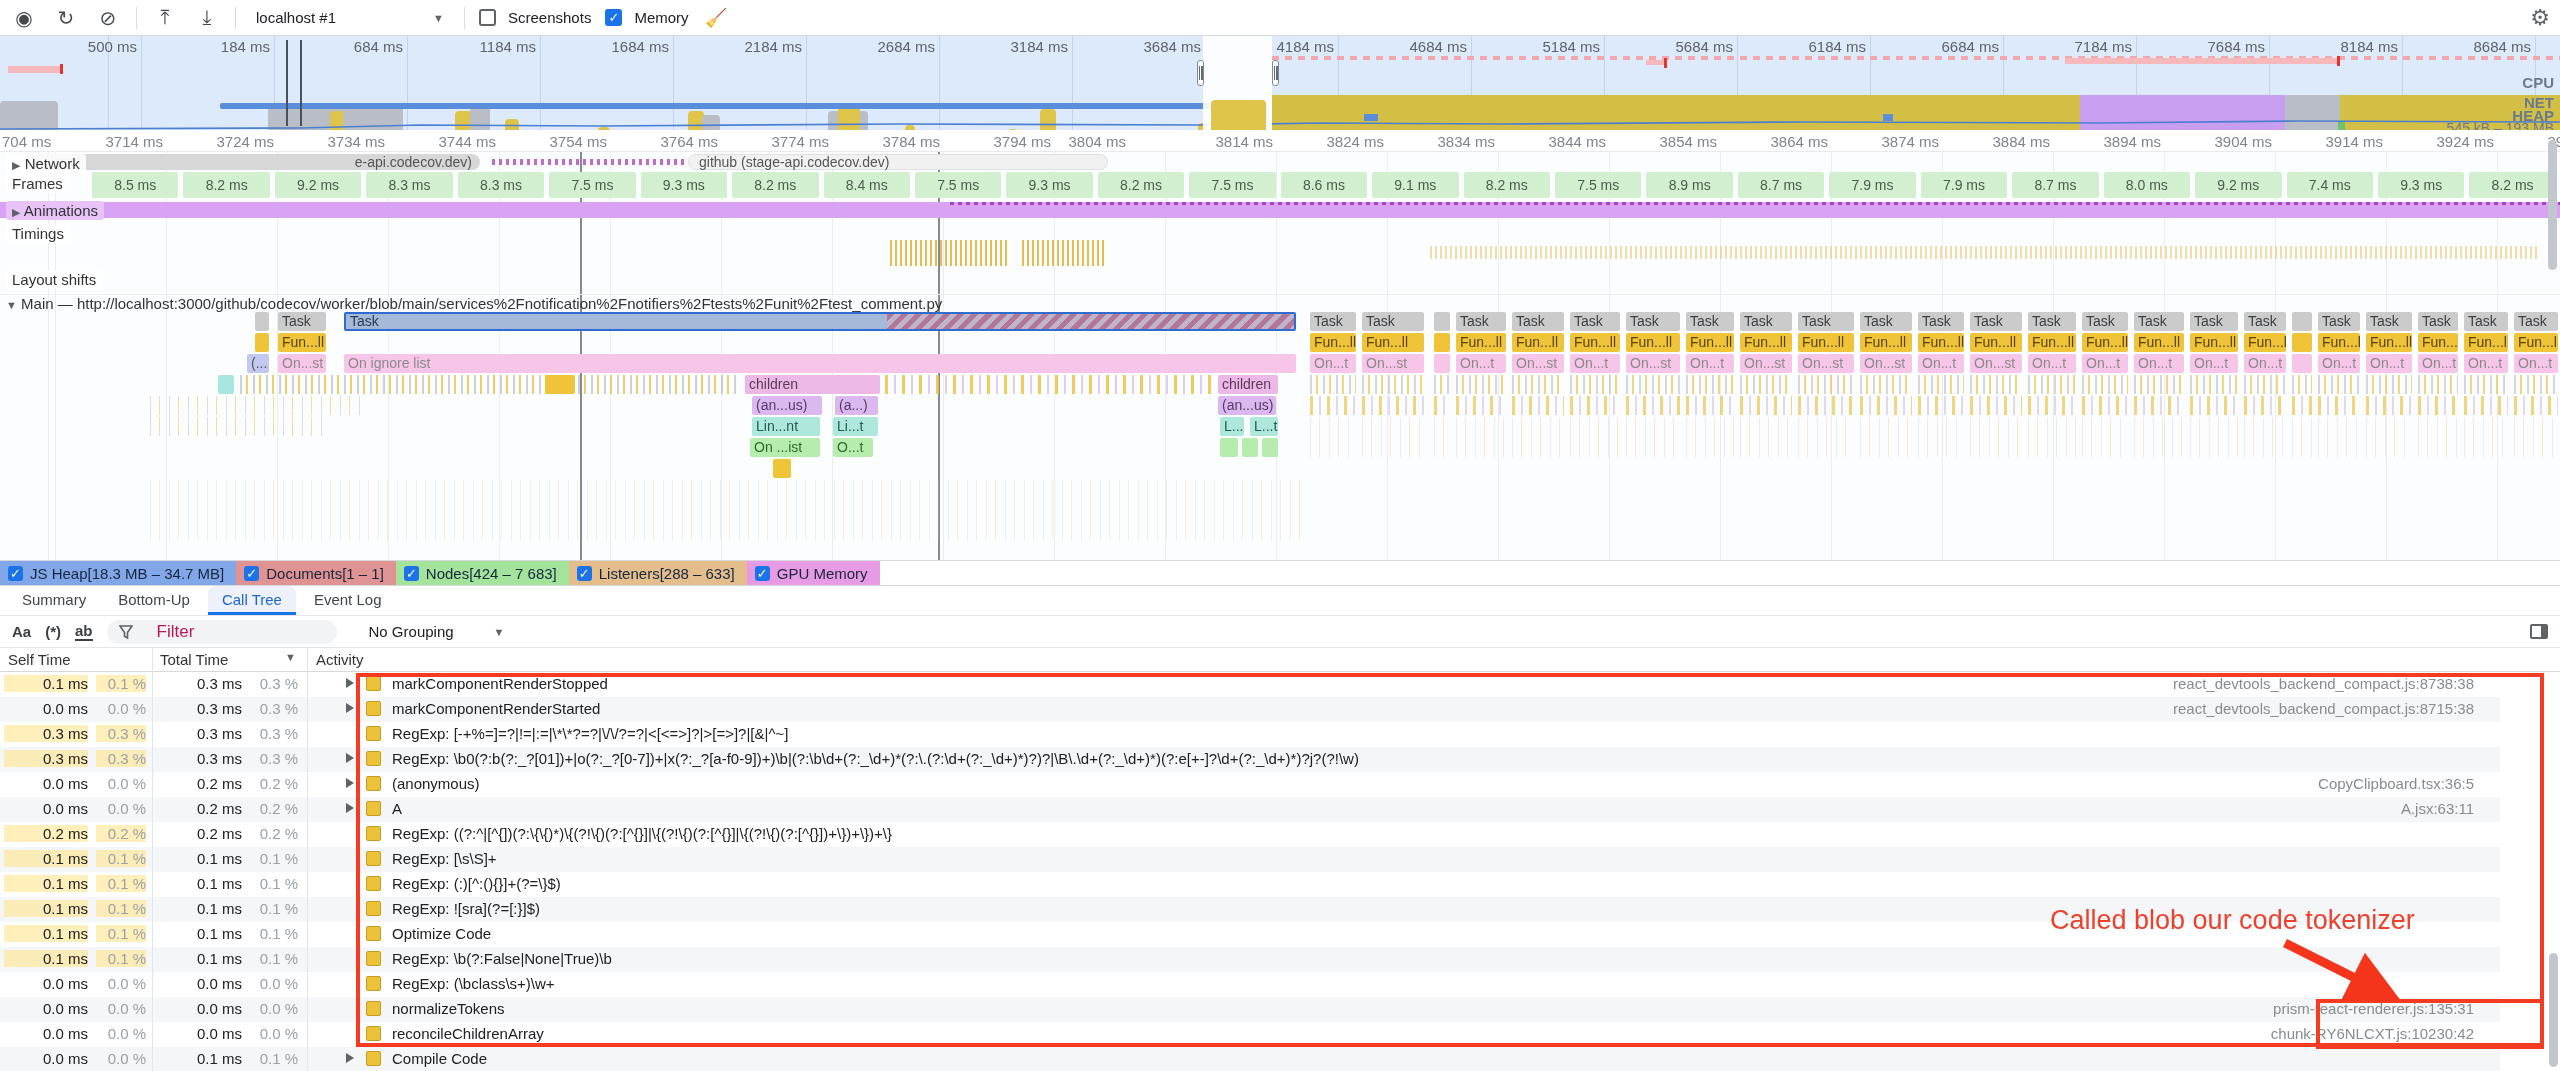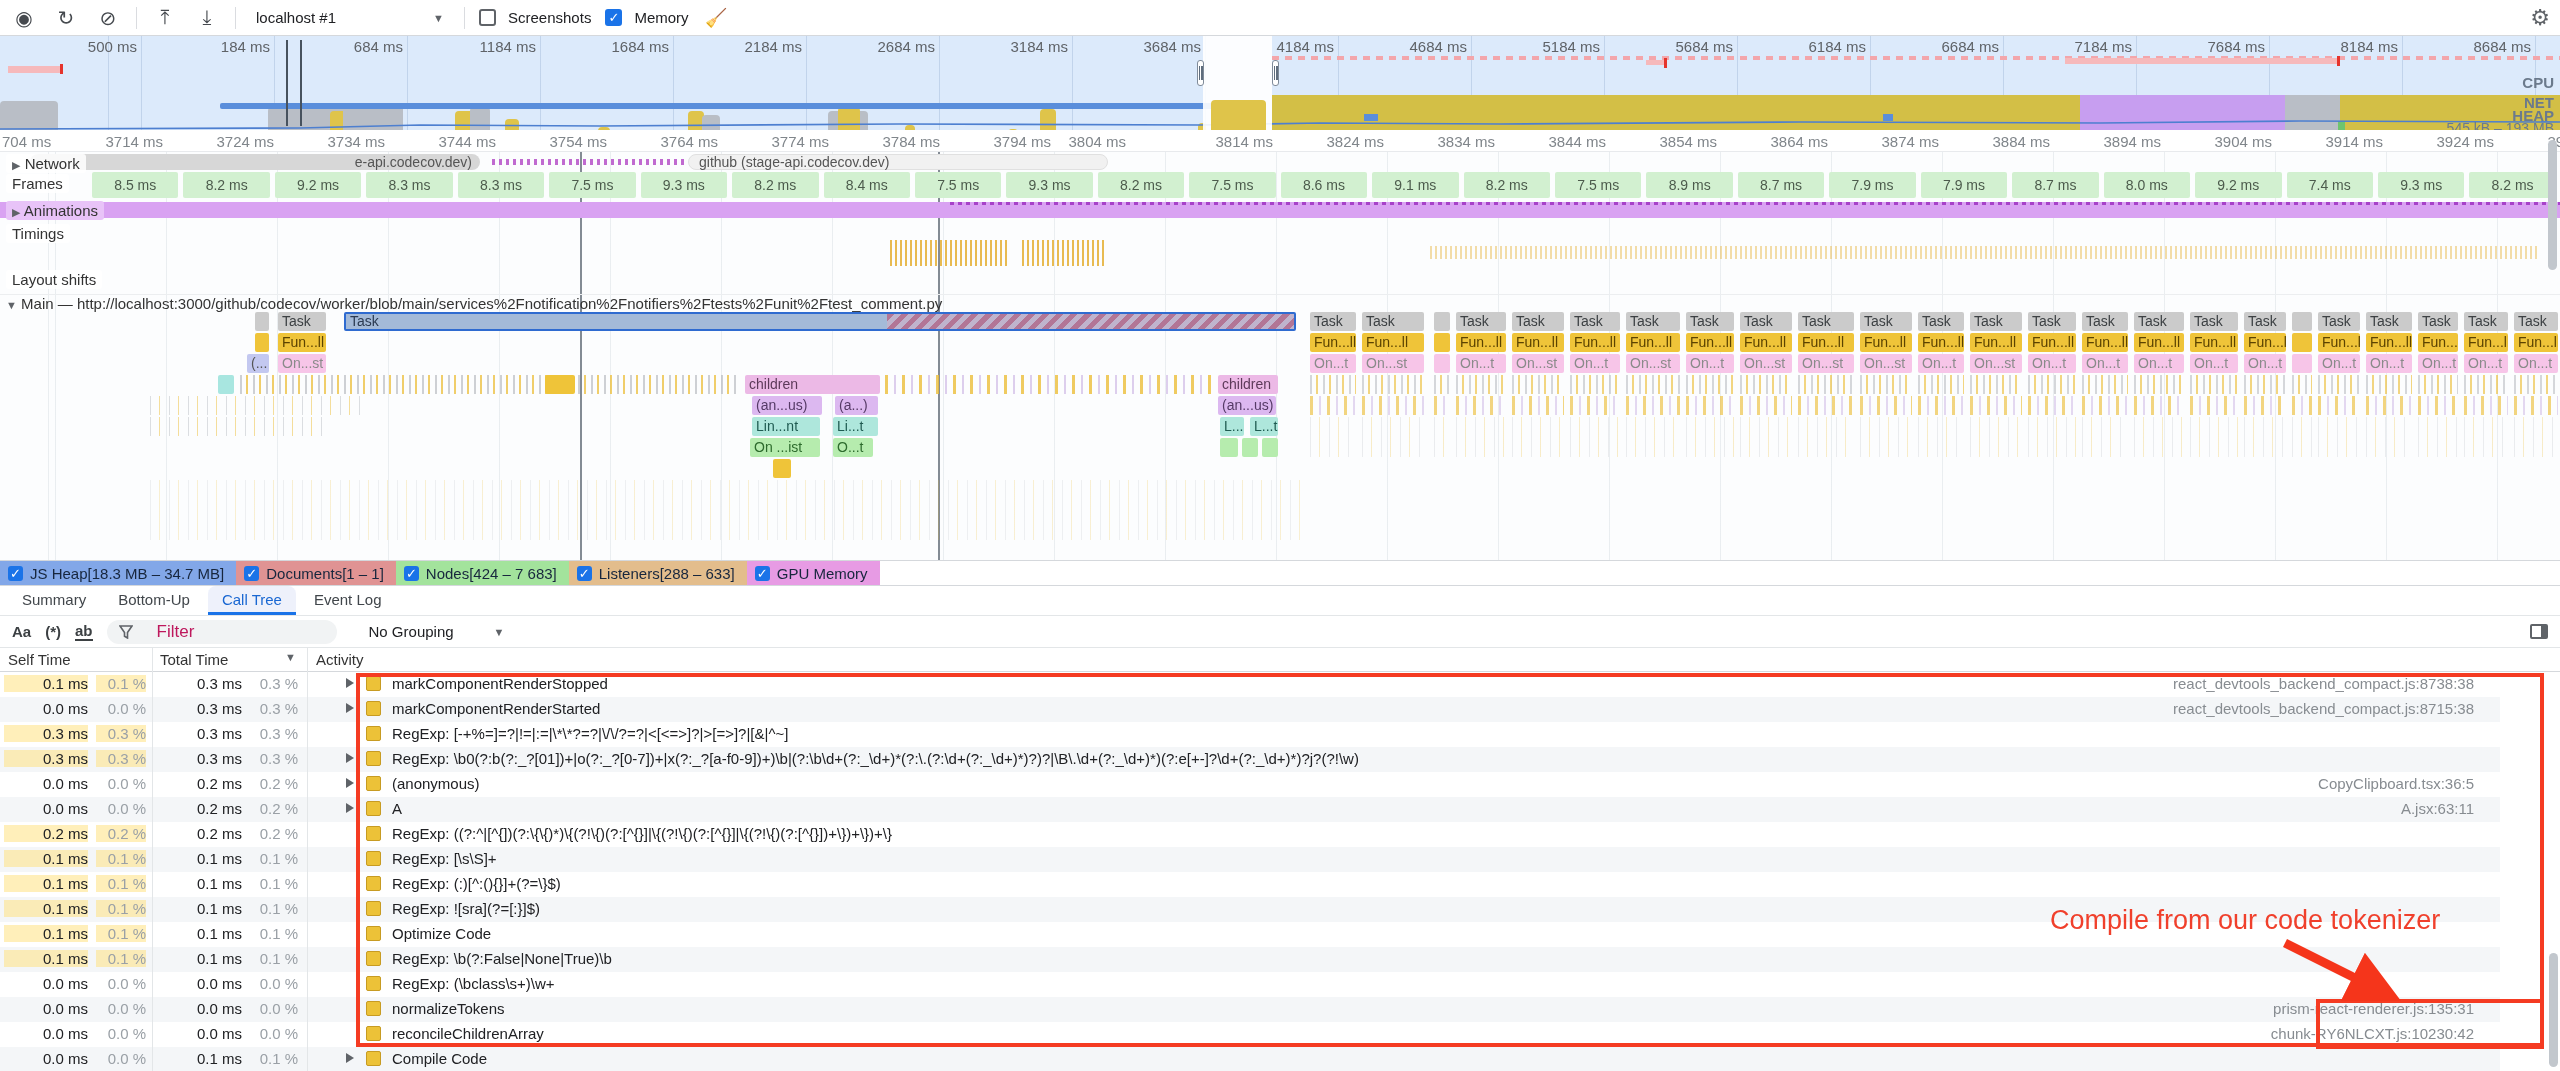--- a/index.html
+++ b/index.html
@@ -361,20 +361,21 @@
     </div>
 
     <div id="flame">
         <div class="chip c-task" style="left: 255px; top: 0px; width: 14px;"></div>
         <div class="chip c-task" style="left: 278px; top: 0px; width: 48px;">Task</div>
         <div class="chip c-task-sel" style="left: 344px; top: 0px; width: 952px;">Task<div class="hatch" style="width: 407px;"></div></div>
         <div class="chip c-fn" style="left: 255px; top: 21px; width: 14px;"></div>
         <div class="chip c-fn" style="left: 278px; top: 21px; width: 48px;">Fun...ll</div>
         <div class="chip c-lav" style="left: 247px; top: 42px; width: 22px;">(...</div>
         <div class="chip c-ignore" style="left: 278px; top: 42px; width: 48px;">On...st</div>
+        <div class="chip c-ignore" style="left: 344px; top: 42px; width: 952px;">On ignore list</div>
         <div class="chip c-teal" style="left: 218px; top: 63px; width: 16px;"></div>
         <div class="strip1" style="left: 240px; top: 63px; width: 500px;"></div>
         <div class="chip c-fn" style="left: 545px; top: 63px; width: 30px;"></div>
         <div class="chip c-child" style="left: 745px; top: 63px; width: 135px;">children</div>
         <div class="strip2" style="left: 885px; top: 63px; width: 330px;"></div>
         <div class="chip c-child" style="left: 1218px; top: 63px; width: 60px;">children</div>
         <div class="strip3" style="left: 150px; top: 84px; width: 210px; height: 19px;"></div>
         <div class="chip c-anon" style="left: 752px; top: 84px; width: 70px;">(an...us)</div>
         <div class="chip c-anon" style="left: 835px; top: 84px; width: 43px;">(a...)</div>
         <div class="chip c-anon" style="left: 1218px; top: 84px; width: 58px;">(an...us)</div>
@@ -734,21 +735,21 @@
           <span class="sqico"></span>
           <span class="act">Compile Code</span>
         </div>
       </div>
     <span class="col-line" style="left:152px; top:24px; height:399px; position:absolute;"></span>
     <span class="col-line" style="left:307px; top:24px; height:399px; position:absolute;"></span>
   </div>
 
   <div class="red-box" style="left:356px; top:673px; width:2188px; height:374px;"></div>
   <div class="red-box" style="left:2316px; top:999px; width:228px; height:50px;"></div>
-  <div id="annot-text">Compile from our code tokenizer</div>
+  <div id="annot-text">Called blob our code tokenizer</div>
   <svg style="position:absolute; left:2190px; top:935px; width:240px; height:75px;">
     <defs>
         <marker id="ah" markerWidth="6" markerHeight="6" refX="4" refY="3" orient="auto">
       <path d="M0,0 L6,3 L0,6 Z" fill="#f5351b"></path>
         </marker>
       </defs>
     <line x1="95" y1="8" x2="195" y2="58" stroke="#f5351b" stroke-width="9" marker-end="url(#ah)"></line>
   </svg>
 
   <div class="sb" style="left:2548px; top:140px; width:9px; height:130px;"></div>

